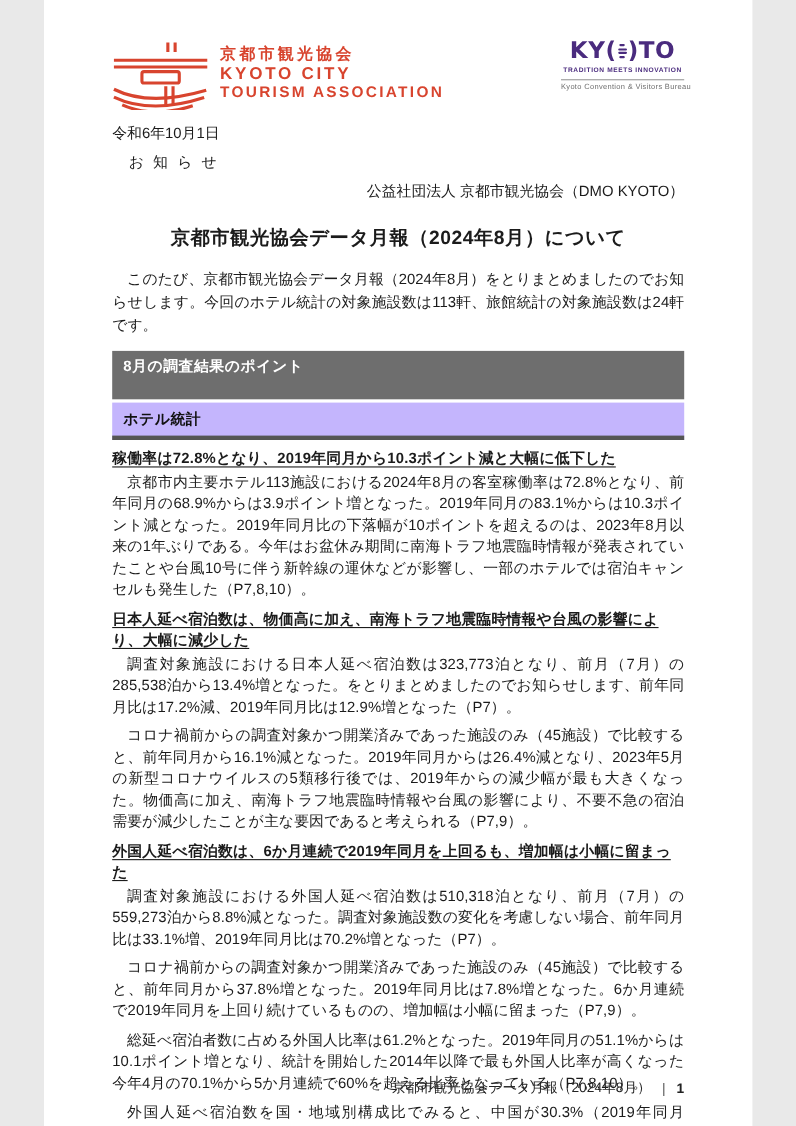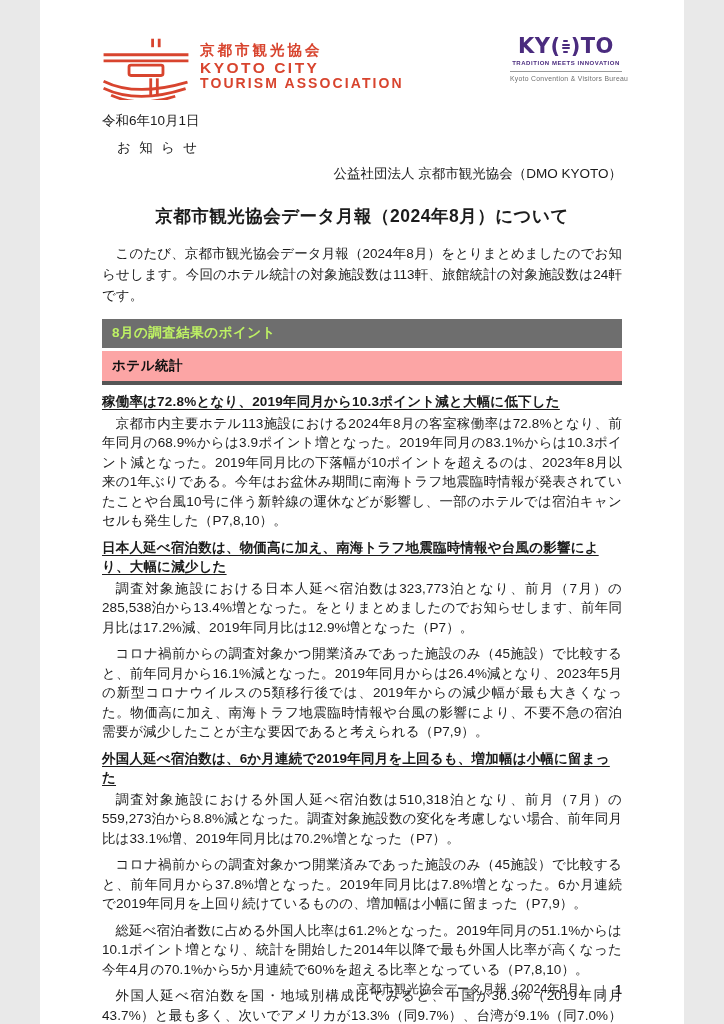--- a/index.html
+++ b/index.html
@@ -42,25 +42,25 @@
   .date-line { font-size:13.5px; margin-top:2px; }
   .notice { font-size:13.5px; letter-spacing:0.62em; margin-top:9px; padding-left:15px; }
   .orgs { text-align:right; font-size:13.5px; line-height:1.62; margin-top:6px; }
 
   .doc-title { text-align:center; font-size:17.5px; font-weight:bold; margin-top:19px; letter-spacing:0.5px; }
 
   .intro { font-size:13.5px; line-height:21px; text-indent:1em; margin-top:15px; text-align:justify; }
 
   
   .banner-dark {
-    margin-top:13px; background:#6e6e6e; color:#bef264;
-    font-size:13.5px; font-weight:bold; padding:5px 10px 6px 10px; letter-spacing:0.5px;
+    margin-top:13px; background:#6e6e6e; color:#ffffff;
+    font-size:13.5px; font-weight:bold; padding:5px 10px 21px 10px; letter-spacing:0.5px;
   }
   .banner-light {
-    margin-top:3px; background:#fca5a5; color:#111;
+    margin-top:3px; background:#c4b5fd; color:#111;
     font-size:13.5px; font-weight:bold; padding:6px 10px;
     border-bottom:4px solid #555555; letter-spacing:0.5px;
   }
 
   
   .section { margin-top:7px; }
   .section-heading {
     font-size:13.5px; font-weight:bold;
     text-decoration:underline; text-underline-offset:3px; text-decoration-thickness:1px;
     line-height:19px; margin-bottom:3px; letter-spacing:0.2px;

